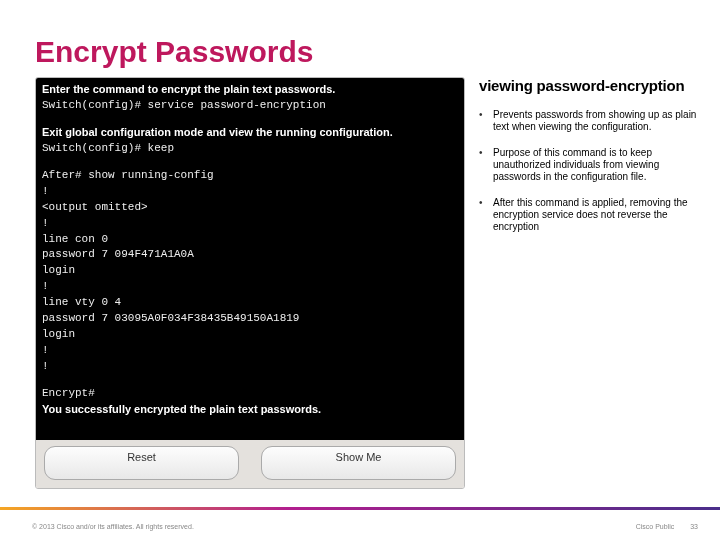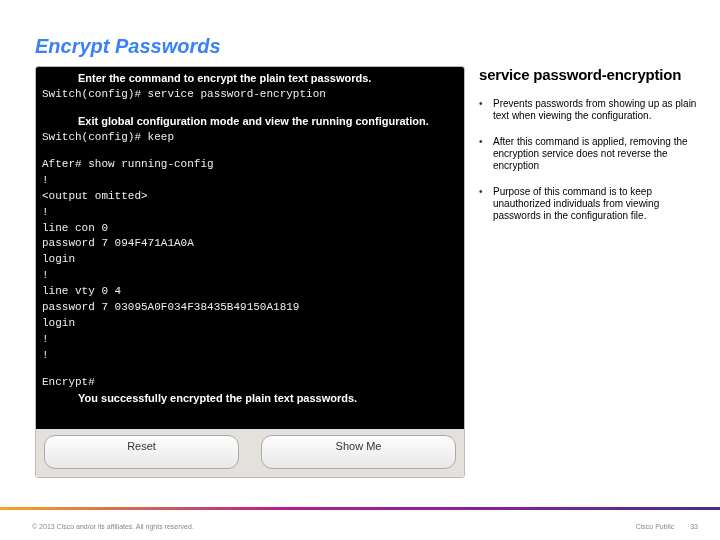--- a/index.html
+++ b/index.html
@@ -10,25 +10,24 @@
     background: #fff;
     position: relative;
     overflow: hidden;
   }
   .slide {
     width: 100%;
     height: 100%;
     position: relative;
   }
   .title {
-    color: #3b82f6;
-    font-size: 20px;
+    color: #be185d;
+    font-size: 30px;
     font-weight: bold;
     padding: 35px 0 0 35px;
-    font-style: italic;
   }
   .main-row {
     display: flex;
     padding: 8px 20px 0 35px;
     gap: 14px;
   }
   .terminal-panel {
     width: 430px;
     background: #fff;
     border: 1px solid #bbb;
@@ -41,21 +40,20 @@
     font-family: "Courier New", monospace;
     font-size: 11px;
     line-height: 1.45;
     padding: 4px 6px;
     min-height: 362px;
   }
   .terminal .instr {
     font-family: Arial, Helvetica, sans-serif;
     font-weight: bold;
     font-size: 11px;
-    margin-left: 36px;
   }
   .terminal .cmd { color: #eee; }
   .terminal .gap { height: 11px; }
   .btn-bar {
     display: flex;
     gap: 22px;
     justify-content: center;
     padding: 6px 8px 8px;
     background: #e4e1dd;
   }
@@ -150,25 +148,25 @@
         <div class="cmd">Encrypt#</div>
         <div class="instr">You successfully encrypted the plain text passwords.</div>
       </div>
       <div class="btn-bar">
         <div class="btn">Reset</div>
         <div class="btn">Show Me</div>
       </div>
     </div>
 
     <div class="right-col">
-      <div class="svc-title">service password-encryption</div>
+      <div class="svc-title">viewing password-encryption</div>
       <ul class="bullets">
         <li>Prevents passwords from showing up as plain text when viewing the configuration.</li>
+        <li>Purpose of this command is to keep unauthorized individuals from viewing passwords in the configuration file.</li>
         <li>After this command is applied, removing the encryption service does not reverse the encryption</li>
-        <li>Purpose of this command is to keep unauthorized individuals from viewing passwords in the configuration file.</li>
       </ul>
     </div>
   </div>
 
   <div class="accent-bar"></div>
   <div class="footer">
     <div>© 2013 Cisco and/or its affiliates. All rights reserved.</div>
     <div class="right">
       <span>Cisco Public</span>
       <span class="pg">33</span>

